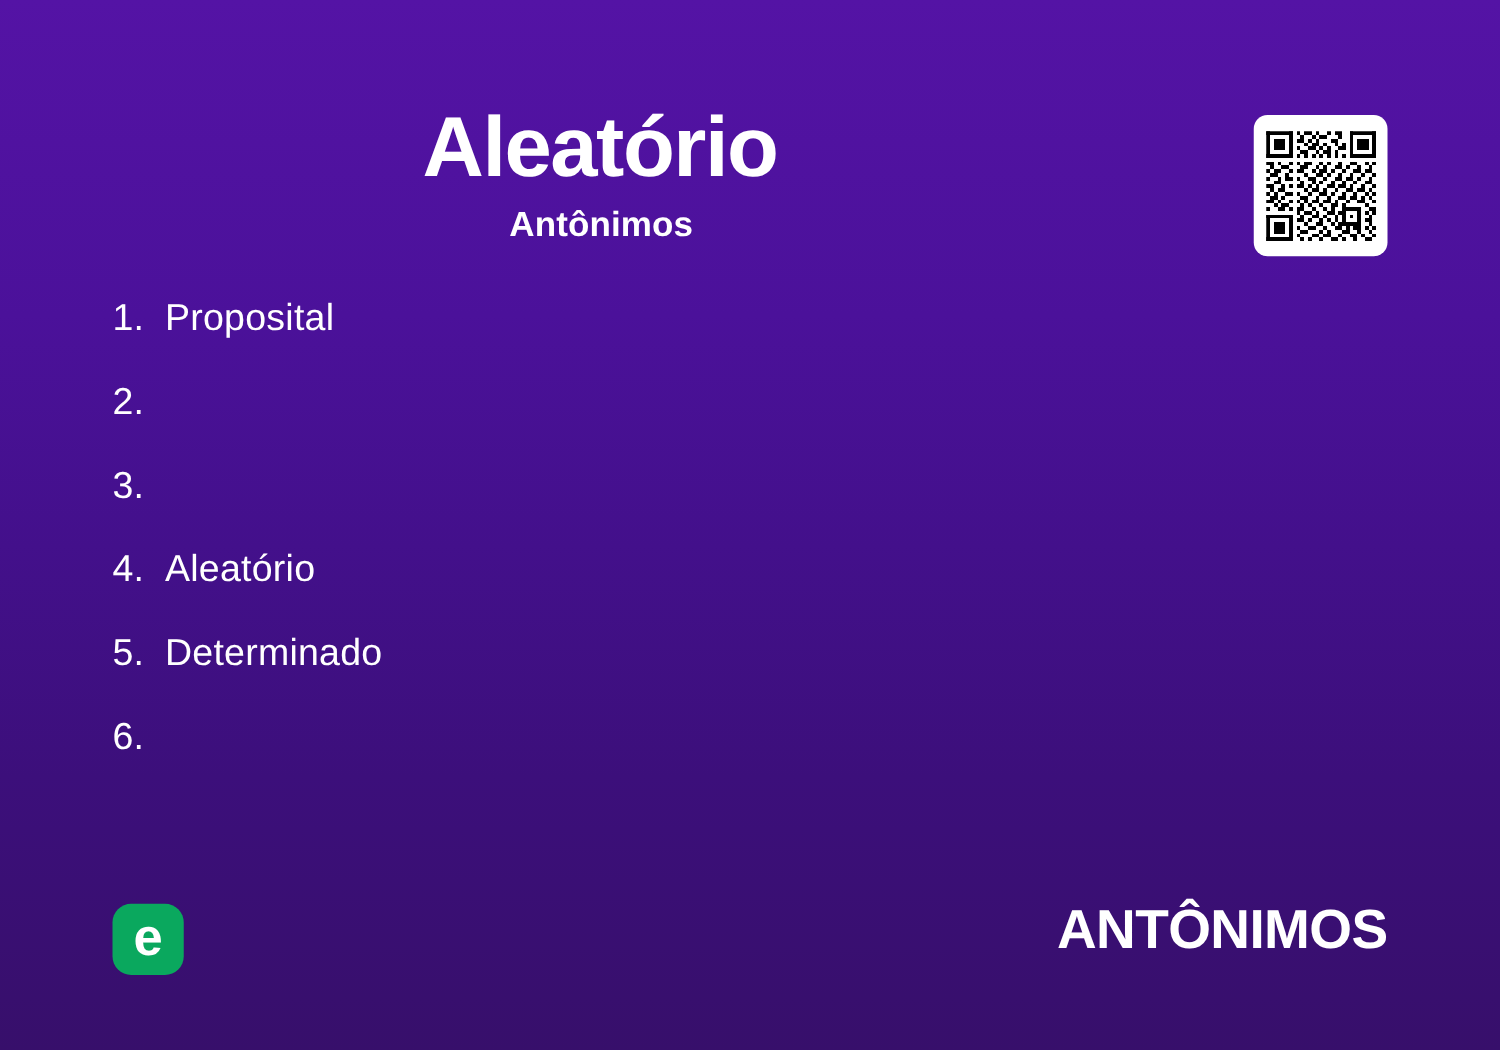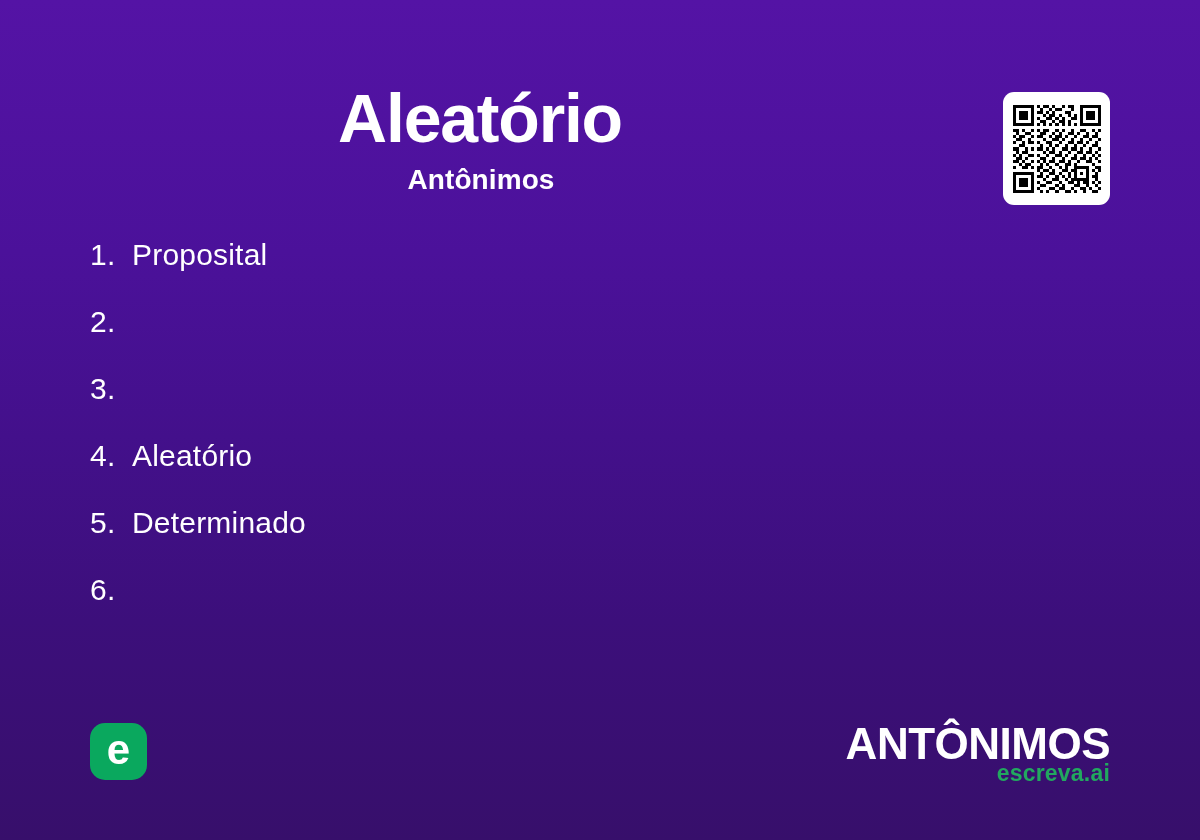--- a/index.html
+++ b/index.html
@@ -418,16 +418,15 @@
       <span class="word-index">6.</span>
     </li>
   </ul>
 
   <div class="brand-badge">
     <span class="brand-badge-letter">e</span>
   </div>
 
   <div class="footer-logo">
     <span class="footer-logo-main">ANTÔNIMOS</span>
-    <span class="footer-logo-sub">escreva.ai</span>
   </div>
 
 </div>
 
 </body></html>

